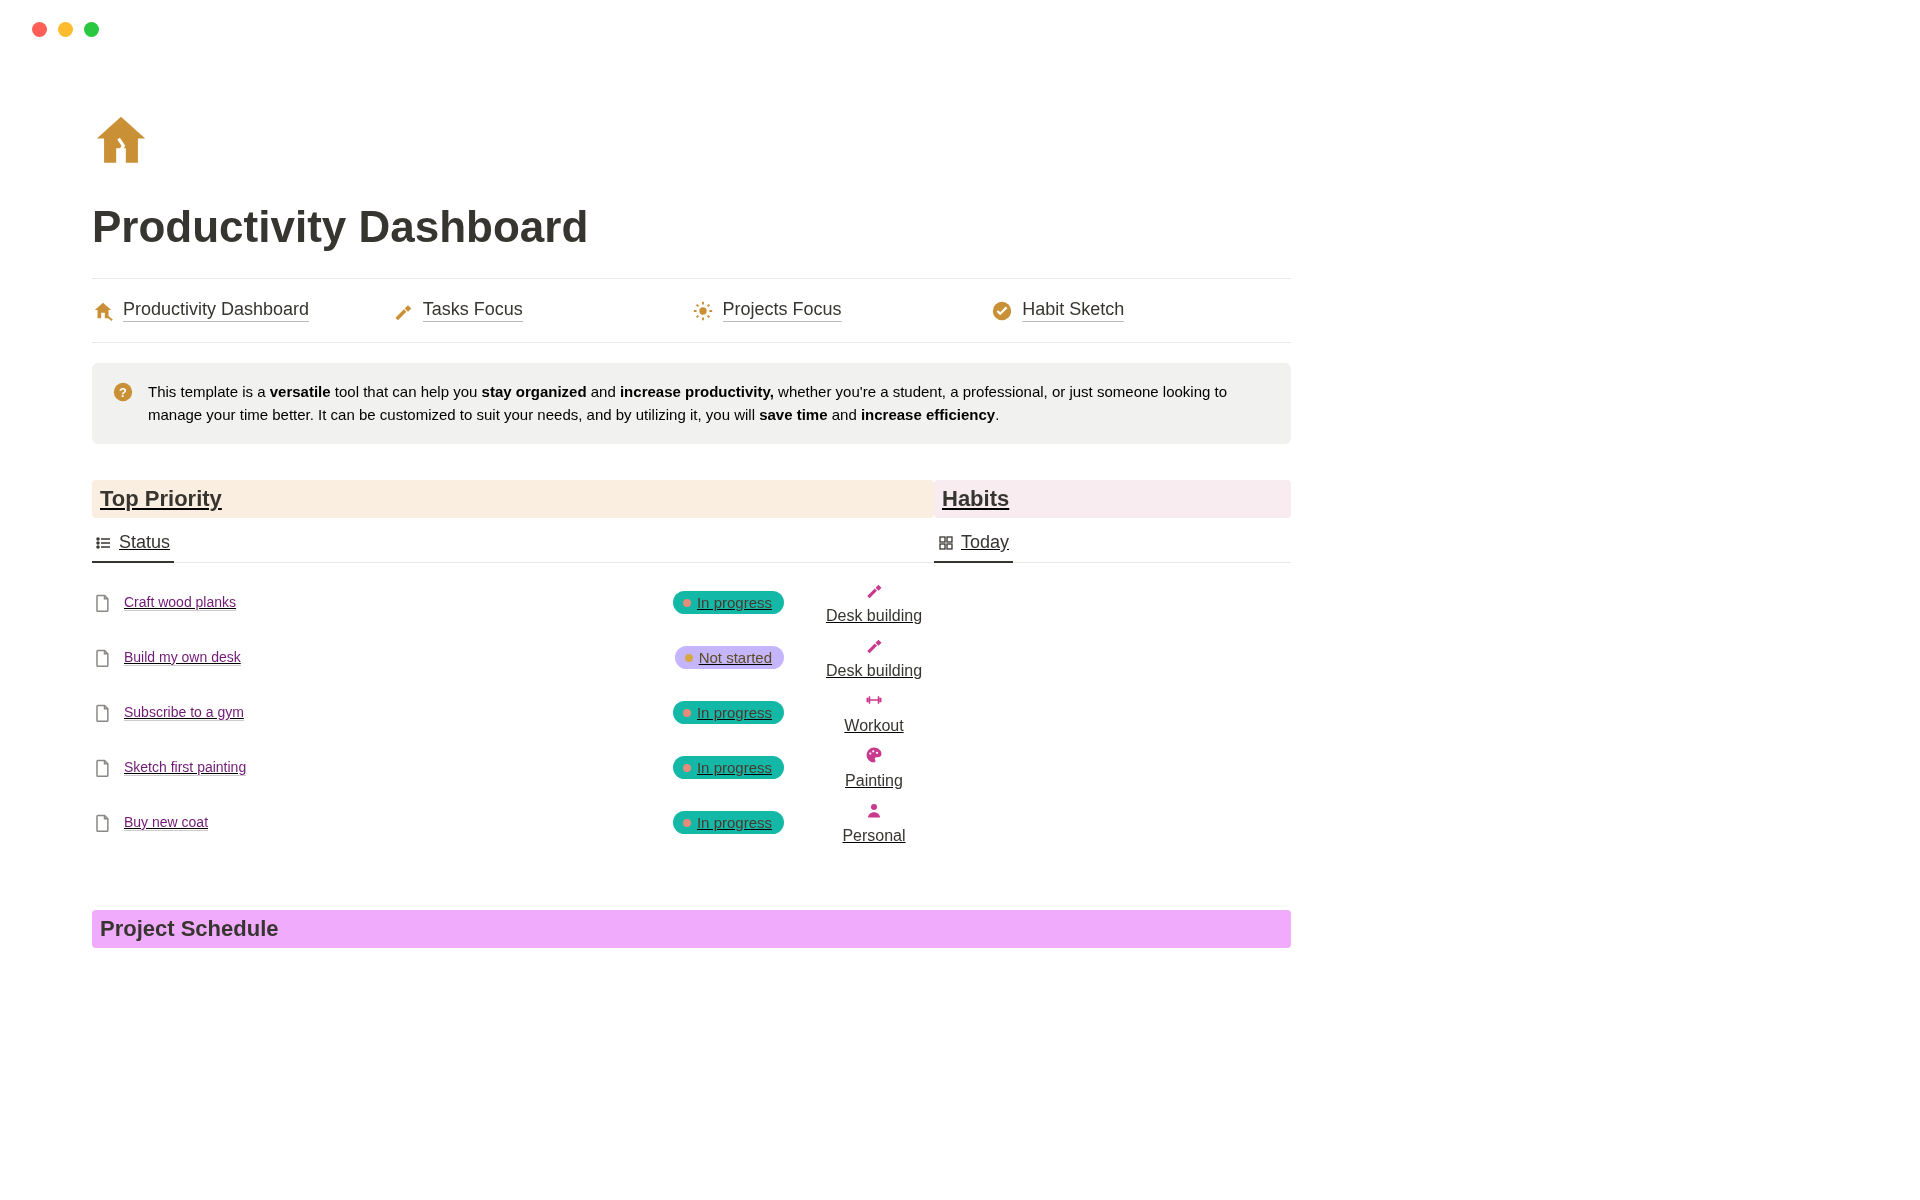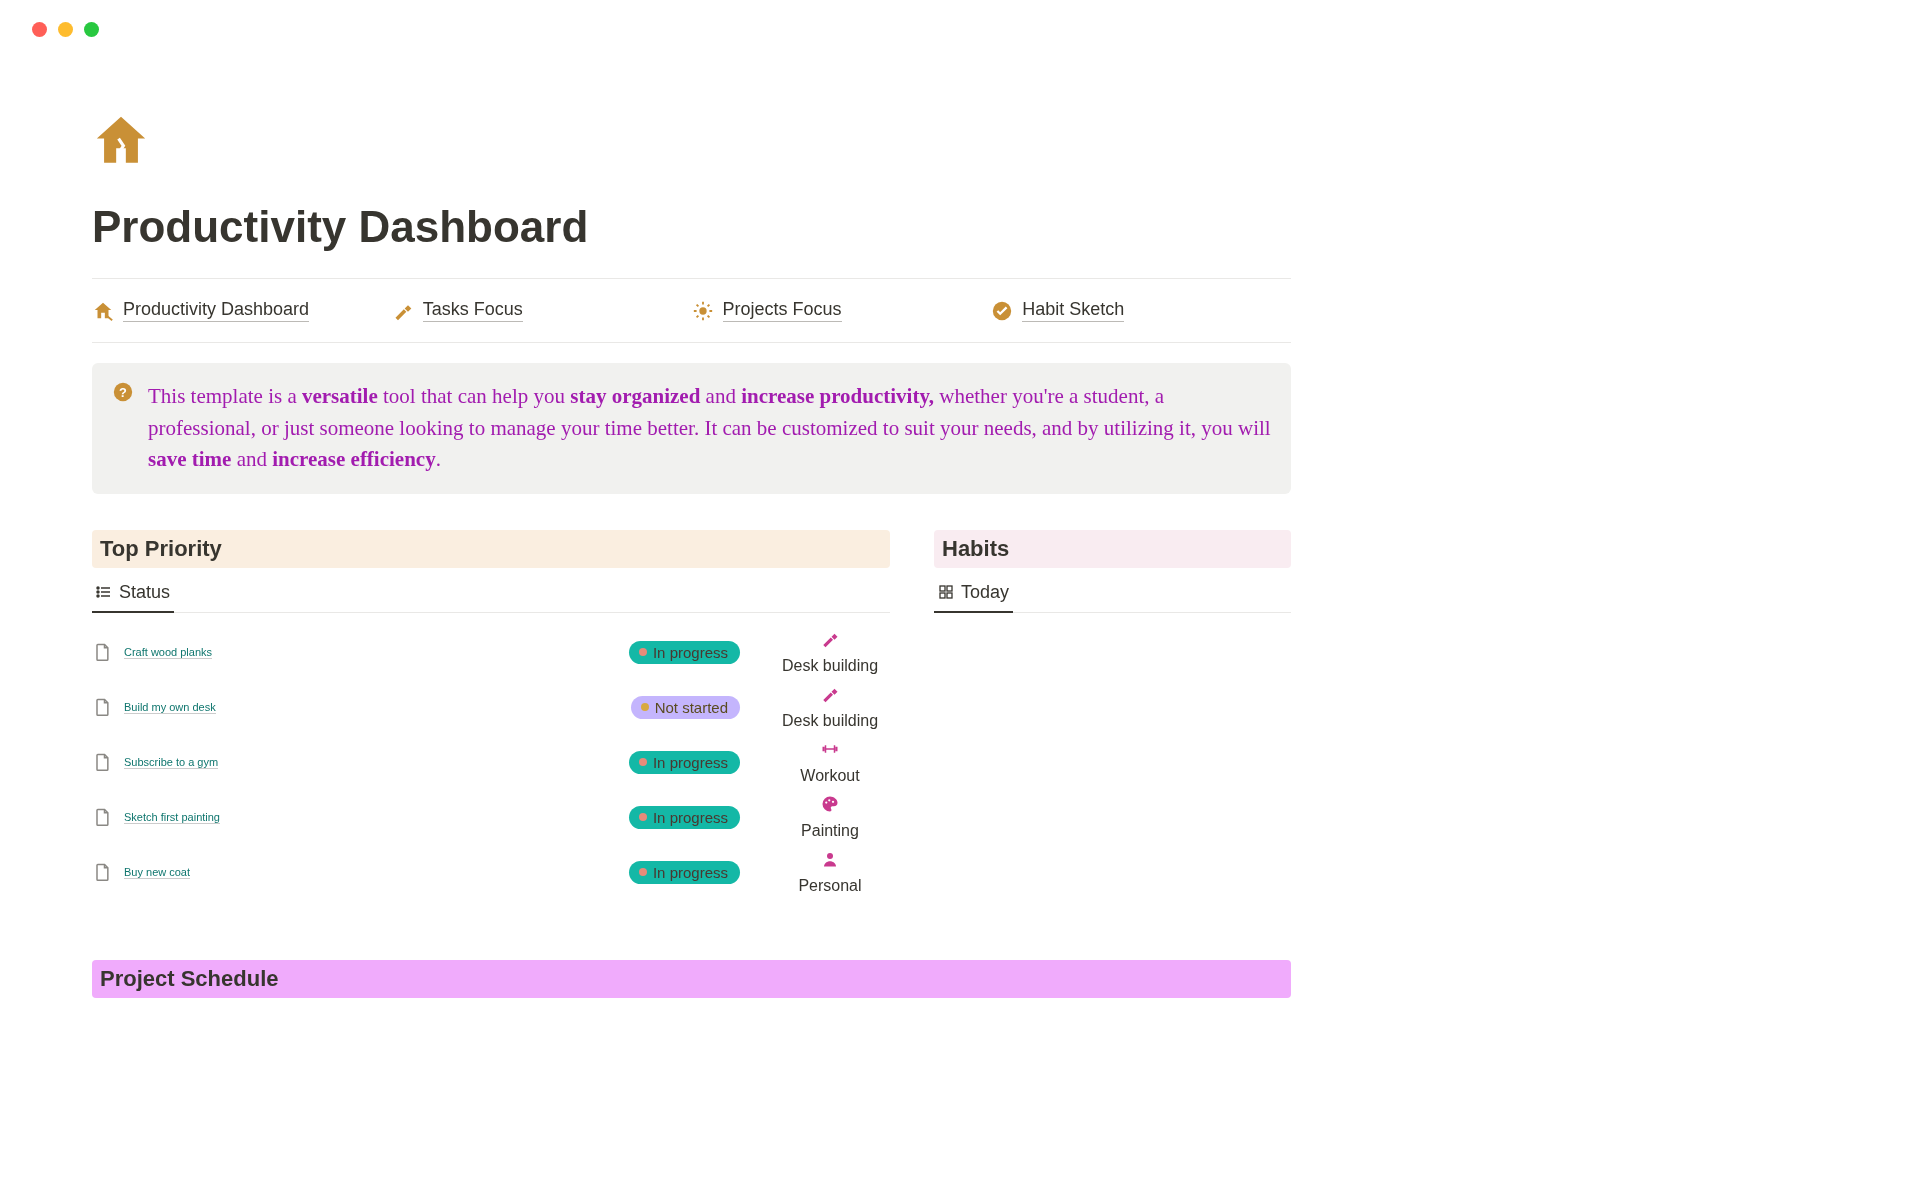--- a/index.html
+++ b/index.html
@@ -79,30 +79,29 @@
   display: flex;
   gap: 14px;
   margin-bottom: 36px;
 }
 .callout-icon {
   width: 22px;
   height: 22px;
   flex-shrink: 0;
 }
 .callout-text {
-  font-size: 21px;
+  font-size: 15px;
   line-height: 1.5;
-  color: #a21caf;
-  font-family: Liberation Serif, serif;
+  color: #000000;
 }
 .callout-text b { font-weight: 600; }
 
 .two-col {
   display: flex;
-  gap: 44px;
+  text-decoration: underline;
 }
 .col-left { flex: 1; min-width: 0; }
 .col-right { width: 357px; flex-shrink: 0; }
 
 .section-header {
   padding: 6px 8px;
   font-size: 22px;
   font-weight: 700;
   color: #37352f;
   border-radius: 4px;
@@ -144,22 +143,22 @@
 }
 .task-doc-icon {
   width: 20px;
   height: 20px;
   flex-shrink: 0;
   display: flex;
   align-items: center;
   justify-content: center;
 }
 .task-title {
-  font-size: 11px;
-  color: #0f766e;
+  font-size: 14px;
+  color: #701a75;
   border-bottom: 1px solid #ccc;
   flex: 0 0 auto;
 }
 .spacer { flex: 1; }
 .status-pill {
   font-size: 15px;
   border-radius: 14px;
   padding: 3px 12px 3px 10px;
   display: inline-flex;
   align-items: center;

